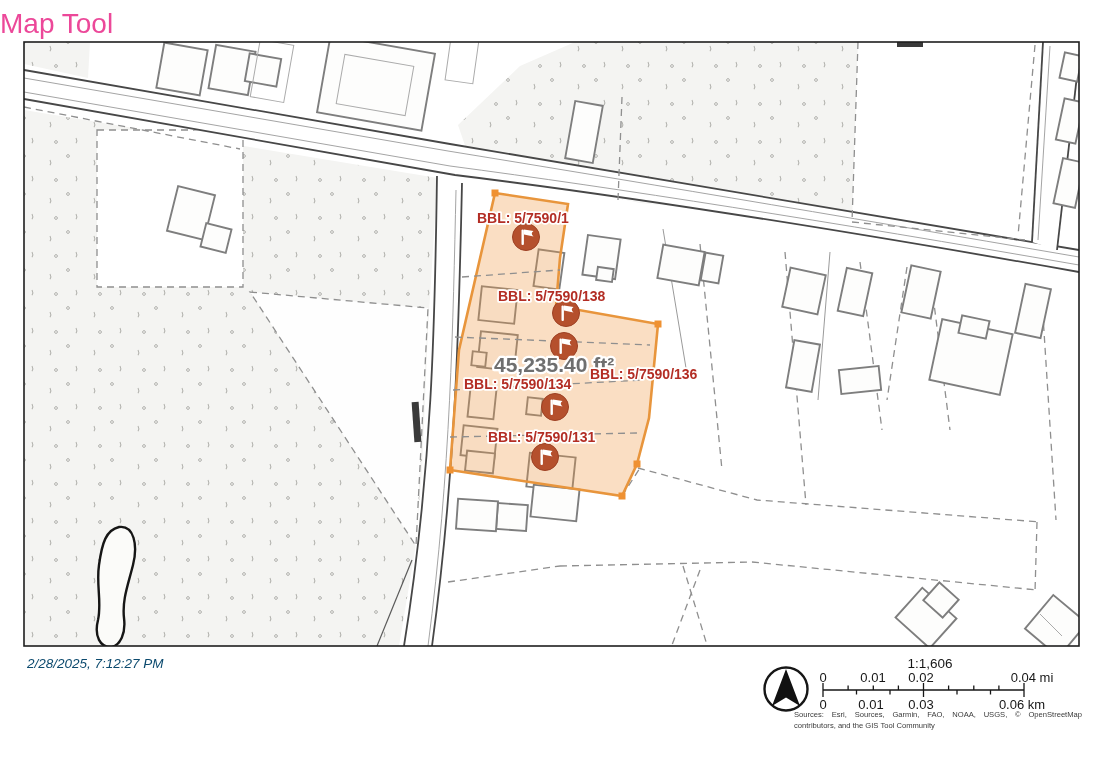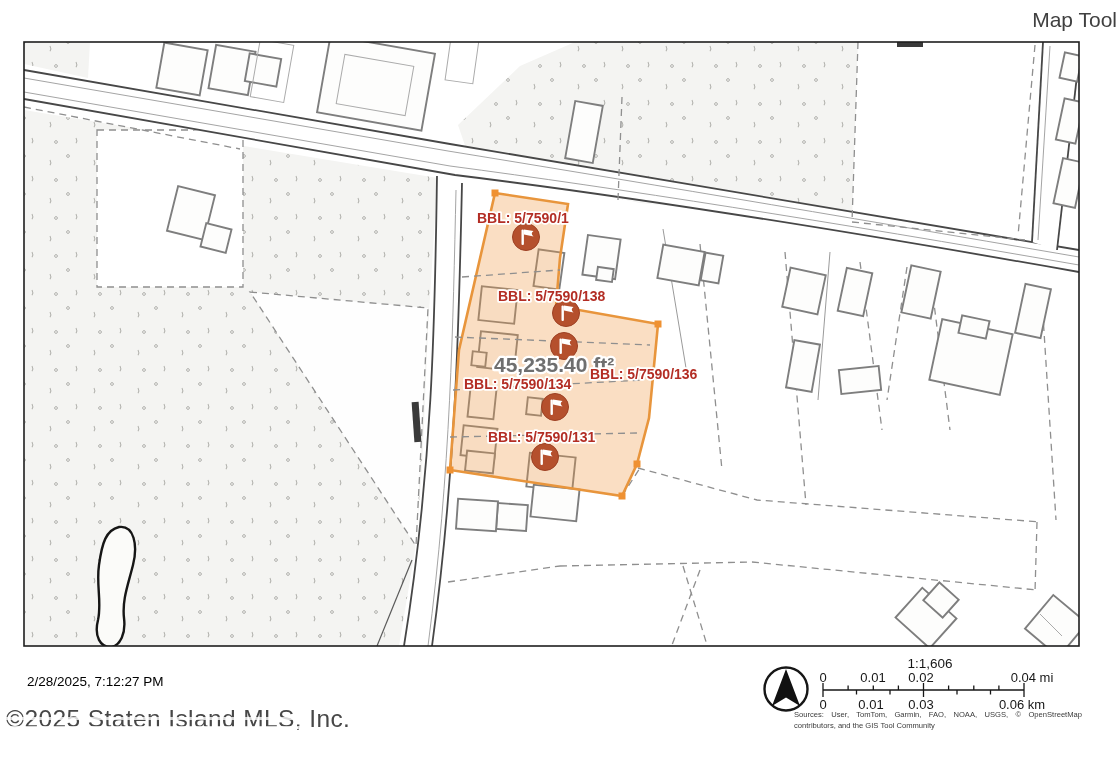--- a/index.html
+++ b/index.html
@@ -1,20 +1,20 @@
 <!DOCTYPE html>
 <html><head>
 <meta charset="utf-8">
 <style>
   html,body{margin:0;padding:0;background:#fff;}
   .stage{position:relative;width:1117px;height:757px;background:#ffffff;
          font-family:"Liberation Sans",sans-serif;overflow:hidden;}
-  .title{position:absolute;top:8px;left:0;width:100%;text-align:right;
-         font-size:21px;color:#404040;}
-  .timestamp{position:absolute;left:27px;top:674px;font-size:13.5px;color:#000000;}
+  .title{position:absolute;top:8px;left:0;width:100%;text-align:left;
+         font-size:28px;color:#ec4899;}
+  .timestamp{position:absolute;left:27px;top:656px;font-size:13.5px;color:#0c4a6e;font-style:italic;}
   .copyright-wrap{position:absolute;left:6px;top:705px;width:300px;height:34px;}
   .copyright{font-size:24.5px;color:#474747;letter-spacing:.4px;white-space:nowrap;}
   .stripe{position:absolute;left:0;width:298px;height:3px;background:#fff;opacity:.78;}
   .stripe.s1{top:12px}.stripe.s2{top:21px}
   .sources{position:absolute;left:794px;top:709px;width:288px;font-size:7.6px;
            line-height:1.48;color:#3a3a3a;}
   .sources .l1{text-align:justify;text-align-last:justify;}
   svg text{font-family:"Liberation Sans",sans-serif;}
   .bbl{font-weight:bold;font-size:14px;fill:#b32d24;stroke:#ffffff;stroke-width:3.5px;
        paint-order:stroke;stroke-linejoin:round;}
@@ -234,24 +234,19 @@
       </g>
       <text class="scale-num" x="823" y="709" text-anchor="middle">0</text>
       <text class="scale-num" x="871" y="709" text-anchor="middle">0.01</text>
       <text class="scale-num" x="921" y="709" text-anchor="middle">0.03</text>
       <text class="scale-num" x="1022" y="709" text-anchor="middle">0.06 km</text>
     </g>
   </svg>
 
   <div class="timestamp">2/28/2025, 7:12:27 PM</div>
 
-  <div class="copyright-wrap">
-    <div class="copyright">©2025 Staten Island MLS, Inc.</div>
-    <div class="stripe s1"></div>
-    <div class="stripe s2"></div>
-  </div>
 
   <div class="sources">
-    <div class="l1">Sources: User, TomTom, Garmin, FAO, NOAA, USGS, © OpenStreetMap</div>
+    <div class="l1">Sources: Esri, Sources, Garmin, FAO, NOAA, USGS, © OpenStreetMap</div>
     <div class="l2">contributors, and the GIS Tool Community</div>
   </div>
 
 </div>
 
 </body></html>

